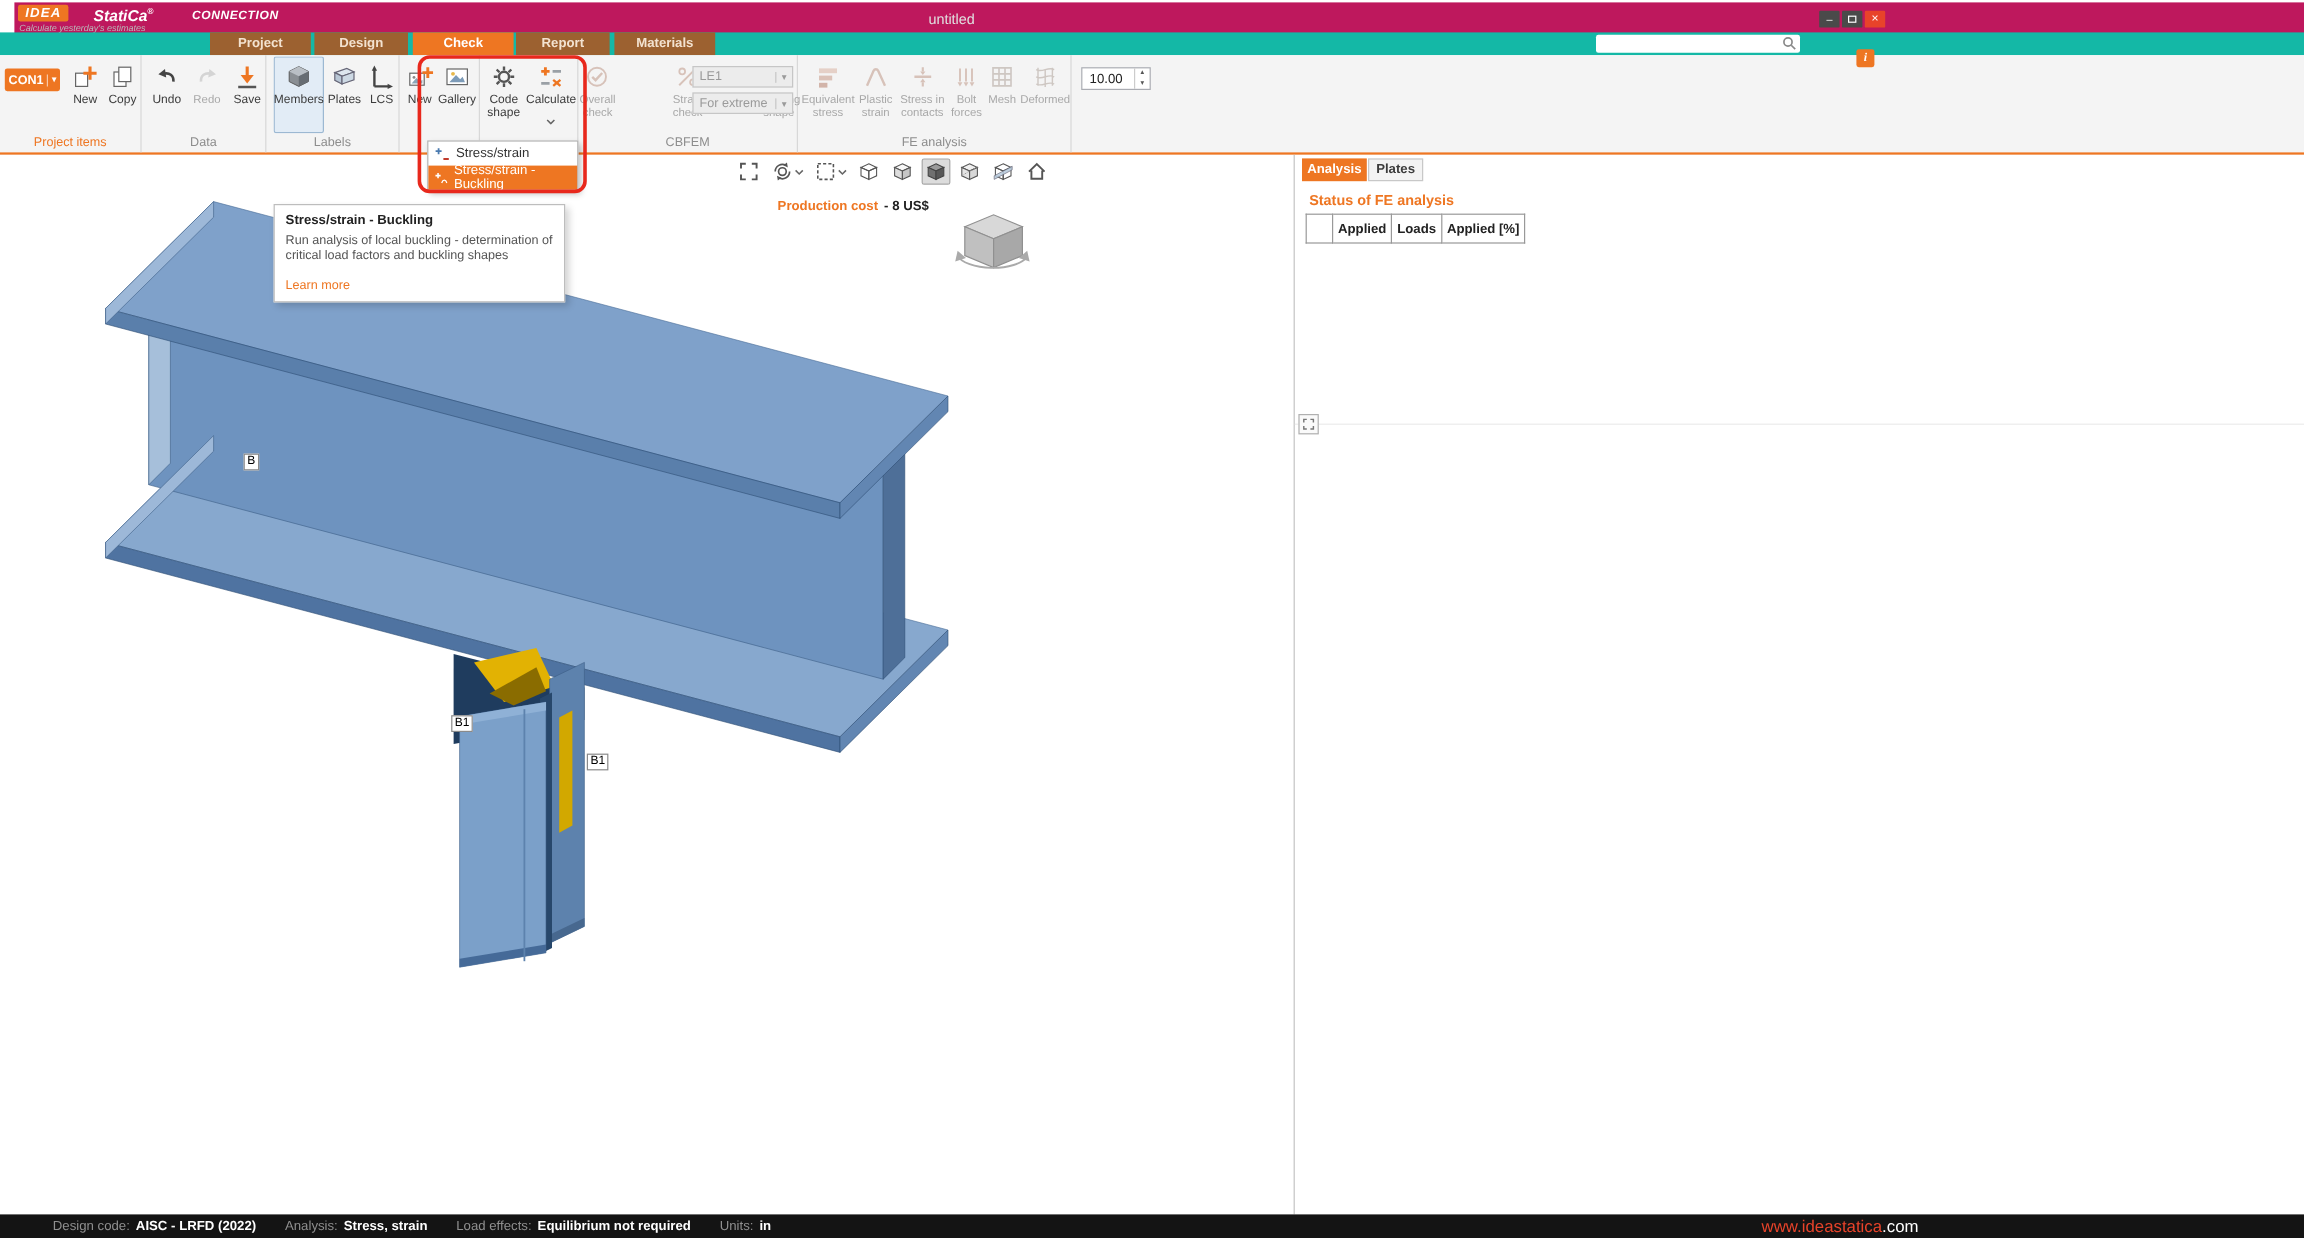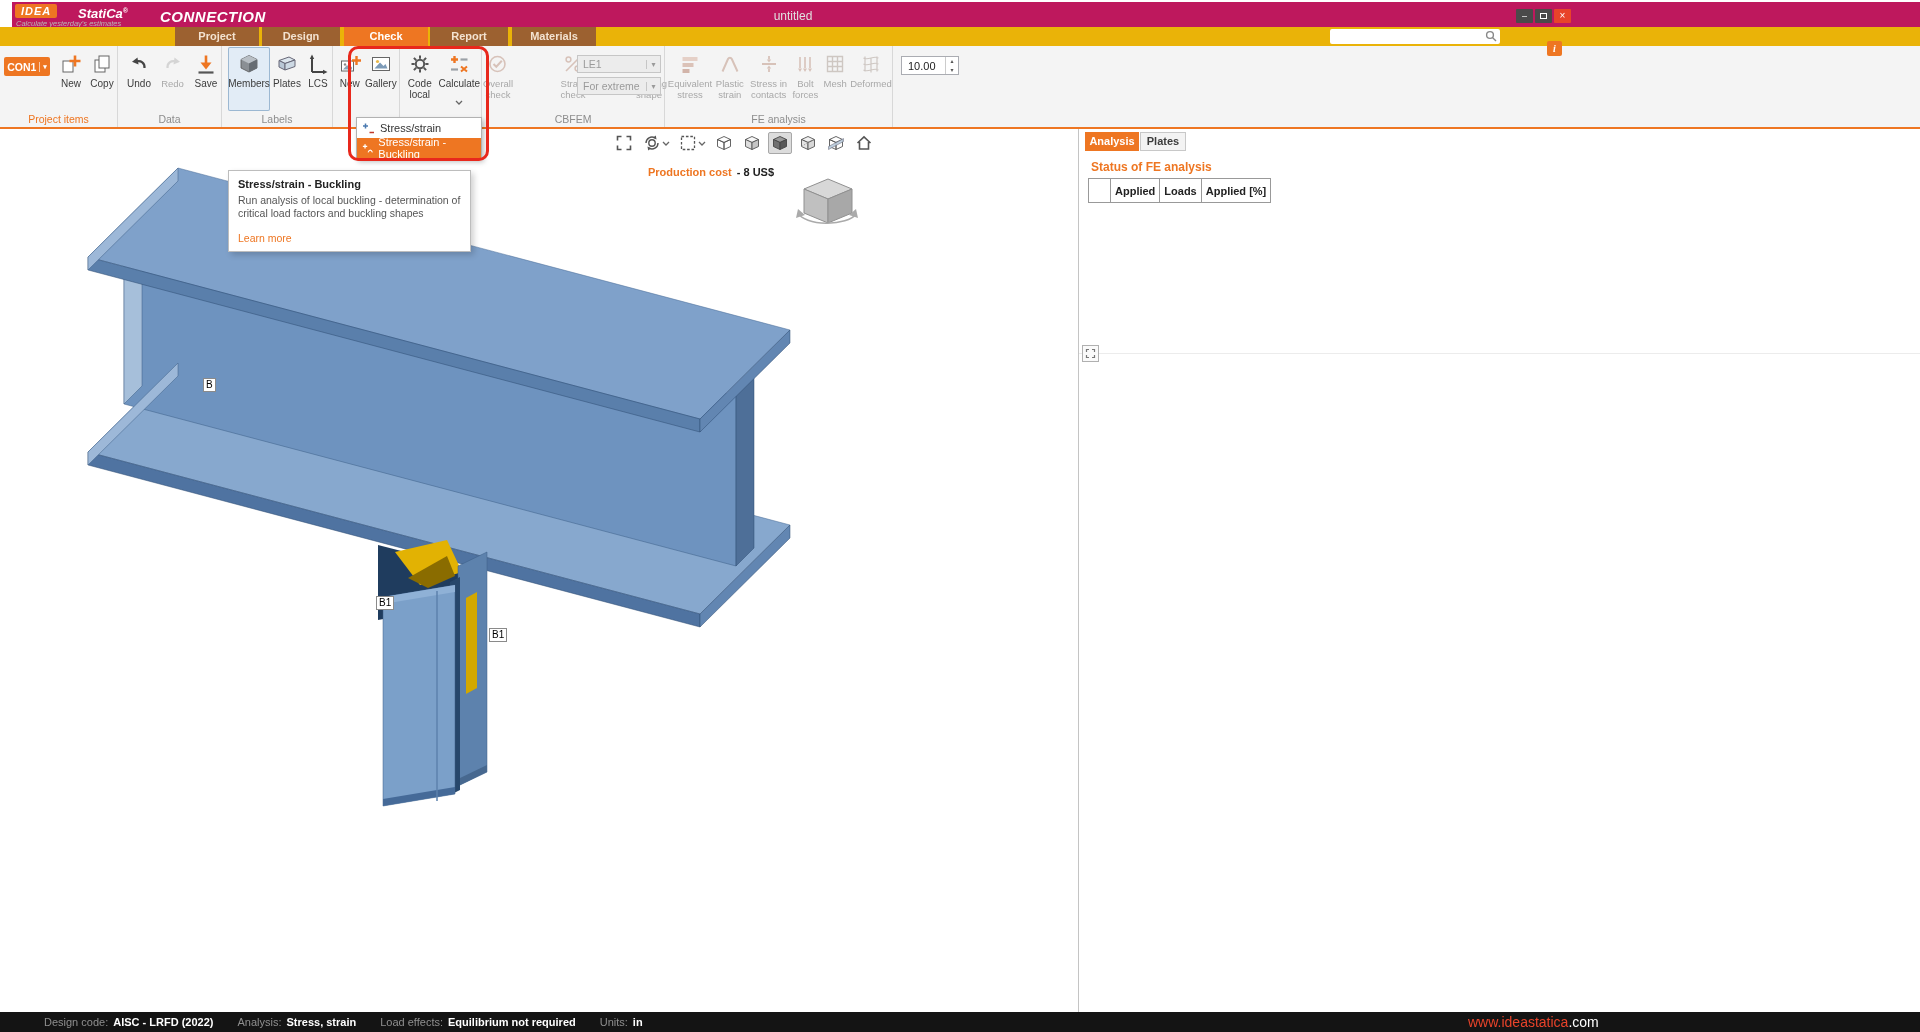--- a/index.html
+++ b/index.html
@@ -6,30 +6,30 @@
   body { width:1920px; height:1032px; font-family:"Liberation Sans",sans-serif; background:#fff; }
   .app { position:relative; width:1920px; height:1032px; background:#fff; overflow:hidden; }
 
   
   .titlebar { position:absolute; top:2px; left:0; width:100%; height:27px; background:#be185d;margin-left:12px; }
   .logobox { position:absolute; left:3px; top:2px; height:14px; background:#ee7622; border-radius:2px; color:#fff;
              font-style:italic; font-weight:bold; font-size:11px; line-height:14px; padding:0 6px; letter-spacing:1px; }
   .statica { position:absolute; left:66px; top:1px; color:#fff; font-style:italic; font-weight:bold; font-size:13px; line-height:16px; }
   .reg { font-size:7px; vertical-align:super; }
   .tagline { position:absolute; left:4px; top:17px; color:#b9b9b9; font-style:italic; font-size:7.5px; line-height:9px; }
-  .module { position:absolute; left:148px; top:6px; color:#fff; font-style:italic; font-weight:bold; font-size:15px; letter-spacing:.5px; }
+  .module { position:absolute; left:148px; top:6px; color:#fff; font-style:italic; font-weight:bold; font-size:10px; letter-spacing:.5px; }
   .doctitle { position:absolute; left:781px; top:7px; transform:translateX(-50%); color:#e0e0e0; font-size:12px; }
   .winbtn { position:absolute; top:7px; width:17px; height:14px; border-radius:1px; color:#fff; text-align:center; font-size:9px; line-height:14px; }
   .win-min { left:1504px; background:#4a4a4a; }
   .win-max { left:1523px; background:#4a4a4a; }
   .maxbox { display:inline-block; width:7px; height:6px; border:1px solid #fff; margin-top:4px; }
   .win-close { left:1542px; background:#e8432a; font-size:10px; }
 
   
-  .tabbar { position:absolute; top:27px; left:0; width:100%; height:19px; background:#eab308; }
+  .tabbar { position:absolute; top:27px; left:0; width:100%; height:19px; background:#14b8a6; }
   .ttab { position:absolute; top:0; height:19px; text-align:center; font-weight:bold; font-size:11px; line-height:19px;
           color:#f3e2d0; background:#9c6130; cursor:default; }
   .ttab.active { background:#ee7622; color:#fff; }
   .searchbox { position:absolute; left:1330px; top:2px; width:170px; height:15px; background:#fff; border-radius:2px; display:flex; align-items:center; }
   .search-input { flex:1; border:none; outline:none; height:13px; font-size:10px; padding:0 4px; background:transparent; font-family:"Liberation Sans",sans-serif; }
   .search-ic { width:15px; display:flex; align-items:center; }
   .infobtn { position:absolute; left:1547px; top:41px; width:15px; height:15px; background:#ee7622; border-radius:2px; color:#fff;
              font-family:"Liberation Serif",serif; font-style:italic; font-weight:bold; font-size:10px; line-height:15px; text-align:center; z-index:5; }
 
   
@@ -262,21 +262,21 @@
 
     <div class="rgroup" style="left:400px;width:82px">
       <div class="gcontent" style="padding-left:2px">
         <div class="rbtn" style="width:36px">
           <span class="ic">
               <svg width="22" height="22" viewBox="0 0 22 22">
                 <circle cx="11" cy="11" r="4.2" fill="none" stroke="#555" stroke-width="2"></circle>
                 <path d="M11 2.5v3.2M11 16.3v3.2M2.5 11h3.2M16.3 11h3.2M4.9 4.9l2.3 2.3M14.8 14.8l2.3 2.3M17.1 4.9l-2.3 2.3M7.2 14.8l-2.3 2.3" stroke="#555" stroke-width="2"></path>
               </svg>
             </span>
-          <span class="rlab">Code local</span>
+          <span class="rlab">Code shape</span>
         </div>
         <div class="rbtn" style="width:44px">
           <span class="ic">
               <svg width="22" height="22" viewBox="0 0 22 22">
                 <path d="M6.5 3v7M3 6.5h7" stroke="#ee7622" stroke-width="2.4"></path>
                 <path d="M12.5 6.5h7" stroke="#9aa0a6" stroke-width="2.2"></path>
                 <path d="M3 16.5h7" stroke="#9aa0a6" stroke-width="2.2"></path>
                 <path d="M13 13.5l6 5M19 13.5l-6 5" stroke="#ee7622" stroke-width="2"></path>
               </svg>
             </span>

